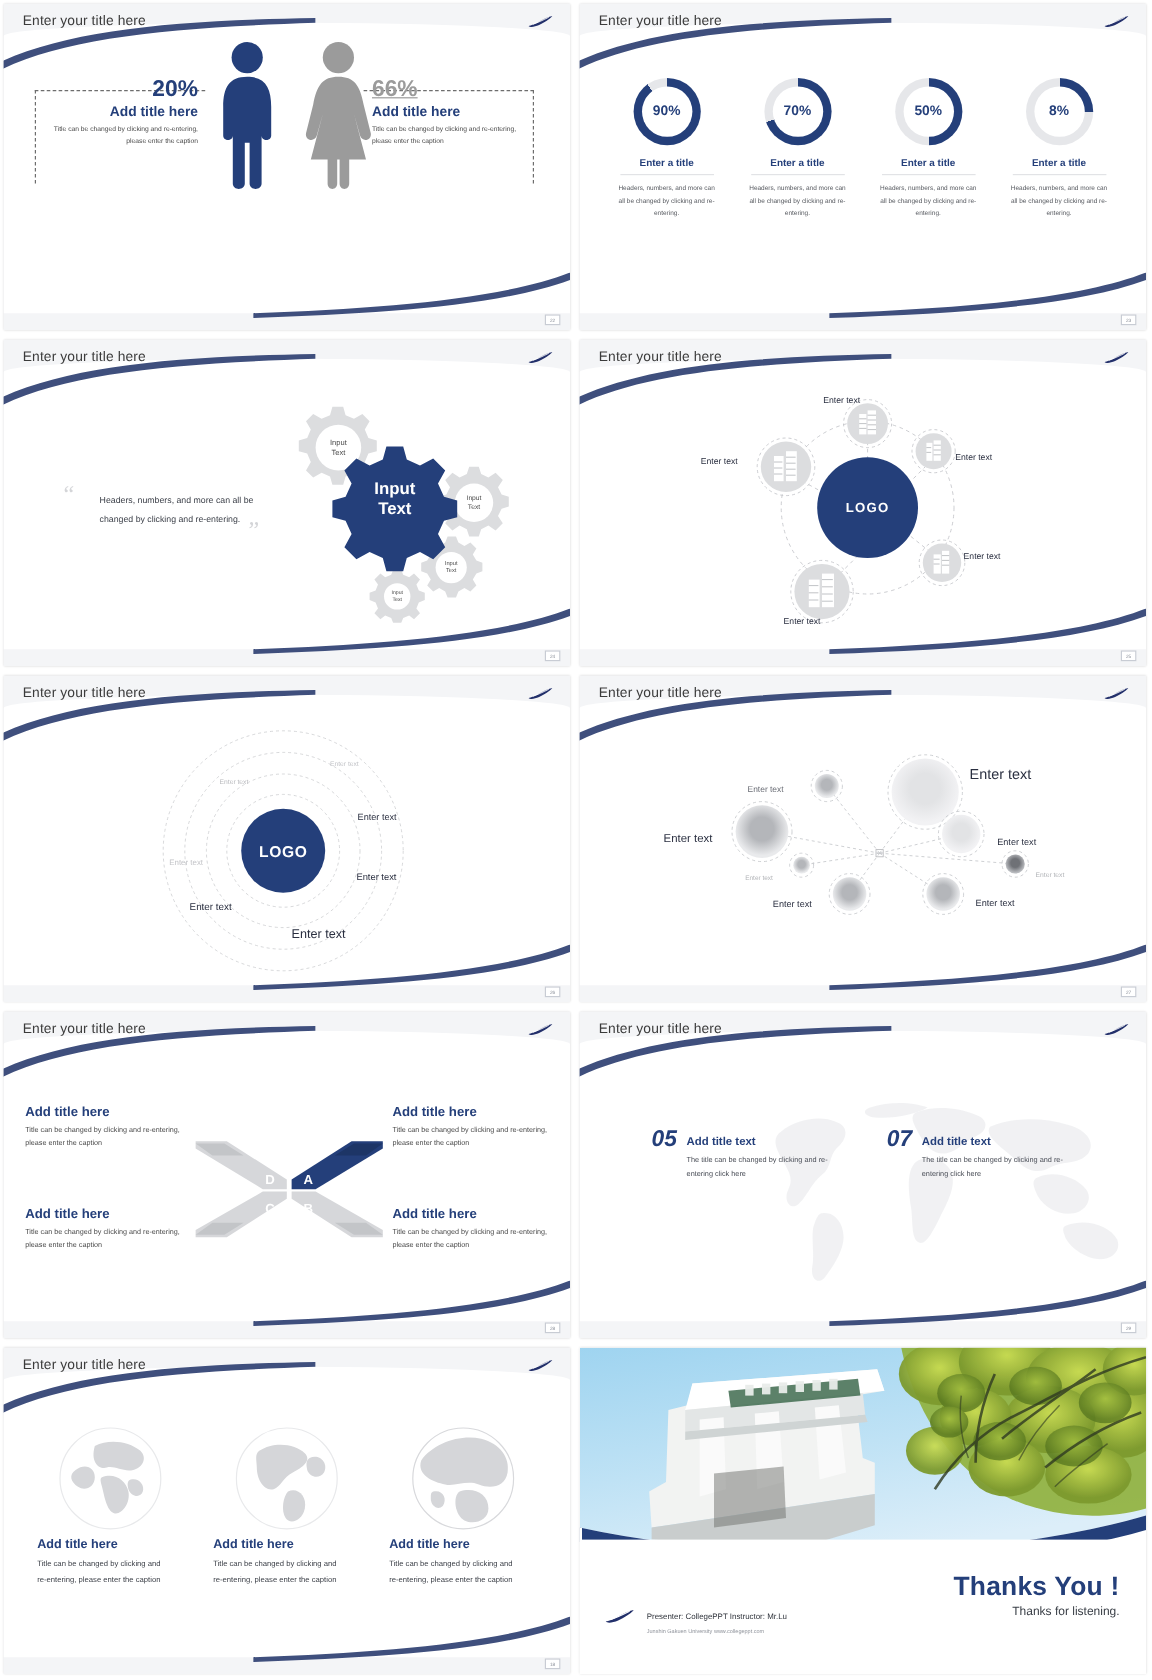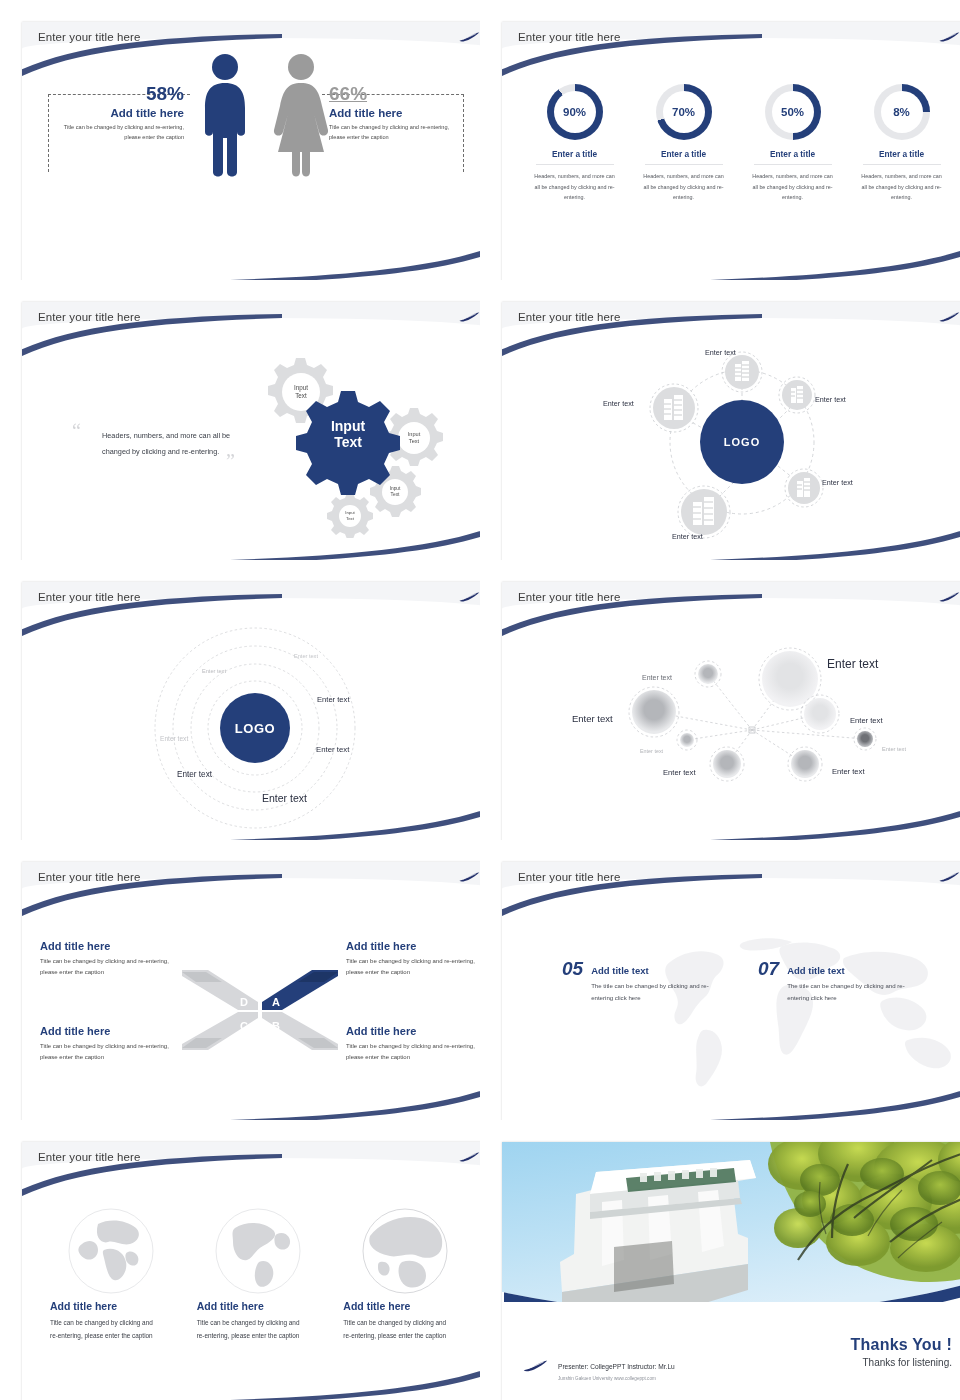--- a/index.html
+++ b/index.html
@@ -1,18 +1,18 @@
 <!DOCTYPE html>
 <html><head>
 <meta charset="utf-8">
 <style>
   *{box-sizing:border-box;margin:0;padding:0;}
   html,body{width:960px;height:1400px;background:#ffffff;font-family:"Liberation Sans",sans-serif;}
   .grid{width:960px;height:1400px;display:grid;grid-template-columns:480px 480px;grid-template-rows:repeat(5,280px);}
-  .slide{position:relative;width:480px;height:280px;overflow:hidden;background:#ffffff;padding:22px;}
+  .slide{position:relative;width:480px;height:280px;overflow:hidden;background:#ffffff;padding:3px;}
   .card{position:relative;width:472px;height:272px;overflow:hidden;background:#f4f5f7;box-shadow:0 0 2px rgba(0,0,0,.18);}
   .white-body{position:absolute;left:0;top:16px;width:472px;height:242px;background:#ffffff;
     border-radius:100% 100% 0 0/ 22px 22px 0 0;}
   .title{position:absolute;left:16px;top:9px;font-size:11.5px;color:#3b3b3b;letter-spacing:.1px;z-index:6;}
   .logo{position:absolute;right:14px;top:8px;width:22px;height:14px;z-index:6;}
   .pg{position:absolute;right:8px;bottom:4px;width:13px;height:9px;border:1px solid #c8ccd4;
       background:#fff;font-size:4px;line-height:8px;text-align:center;color:#8a8f99;z-index:7;}
   .swoosh-top{position:absolute;left:-10px;top:12px;width:270px;height:44px;z-index:4;}
   .swoosh-bot{position:absolute;right:-6px;bottom:8px;width:270px;height:40px;z-index:4;}
   .navy{color:#243f7a;}
@@ -50,21 +50,21 @@
   <svg class="logo" viewBox="0 0 30 18">
     <path d="M2 14 C8 13 14 9 22 5 C26 3 29 3 29 3 C25 7 20 10 14 13 C9 15 4 16 2 14Z" fill="#23306b"></path>
     <path d="M7 12 C13 10 19 7 25 4" stroke="#fff" stroke-width="1" fill="none"></path>
         </svg>
 
   <div style="position:absolute;left:0;top:16px;width:472px;height:242px;z-index:5;">
     <div class="dash" style="left:26px;top:56px;width:142px;height:78px;border-width:1px 0 0 1px;"></div>
     <div class="dash" style="left:300px;top:56px;width:142px;height:78px;border-width:1px 1px 0 0;"></div>
 
     <div style="position:absolute;left:30px;top:46px;width:132px;text-align:right;">
-      <div class="pct navy">58%</div>
+      <div class="pct navy">20%</div>
       <div class="addt">Add title here</div>
       <div class="cap">Title can be changed by clicking and re-entering, please enter the caption</div>
     </div>
     <div style="position:absolute;left:307px;top:46px;width:132px;text-align:left;">
       <div class="pct grey">66%</div>
       <div class="addt">Add title here</div>
       <div class="cap">Title can be changed by clicking and re-entering, please enter the caption</div>
     </div>
 
     <svg style="position:absolute;left:172px;top:14px;width:62px;height:130px;" viewBox="0 0 62 130">
@@ -664,19 +664,19 @@
   </div>
 
   <svg style="position:absolute;left:20px;bottom:40px;width:26px;height:16px;z-index:7;" viewBox="0 0 30 18">
     <path d="M2 14 C8 13 14 9 22 5 C26 3 29 3 29 3 C25 7 20 10 14 13 C9 15 4 16 2 14Z" fill="#23306b"></path>
     <path d="M7 12 C13 10 19 7 25 4" stroke="#fff" stroke-width="1" fill="none"></path>
         </svg>
   <div style="position:absolute;left:56px;bottom:44px;font-size:6.6px;color:#30343c;z-index:7;white-space:nowrap;">Presenter: CollegePPT   Instructor: Mr.Lu</div>
   <div style="position:absolute;left:56px;bottom:33px;font-size:4.6px;color:#8f939b;z-index:7;white-space:nowrap;">Junshin Gakuen University   www.collegeppt.com</div>
 
   <div style="position:absolute;right:22px;bottom:46px;text-align:right;z-index:7;">
-    <div style="font-size:16px;font-weight:bold;color:#243f7a;letter-spacing:.2px;">Thanks You !</div>
+    <div style="font-size:22px;font-weight:bold;color:#243f7a;letter-spacing:.2px;">Thanks You !</div>
     <div style="font-size:10px;color:#3b4048;margin-top:3px;">Thanks for listening.</div>
   </div>
 </div>
     </div>
 
 </div>
 
 </body></html>

